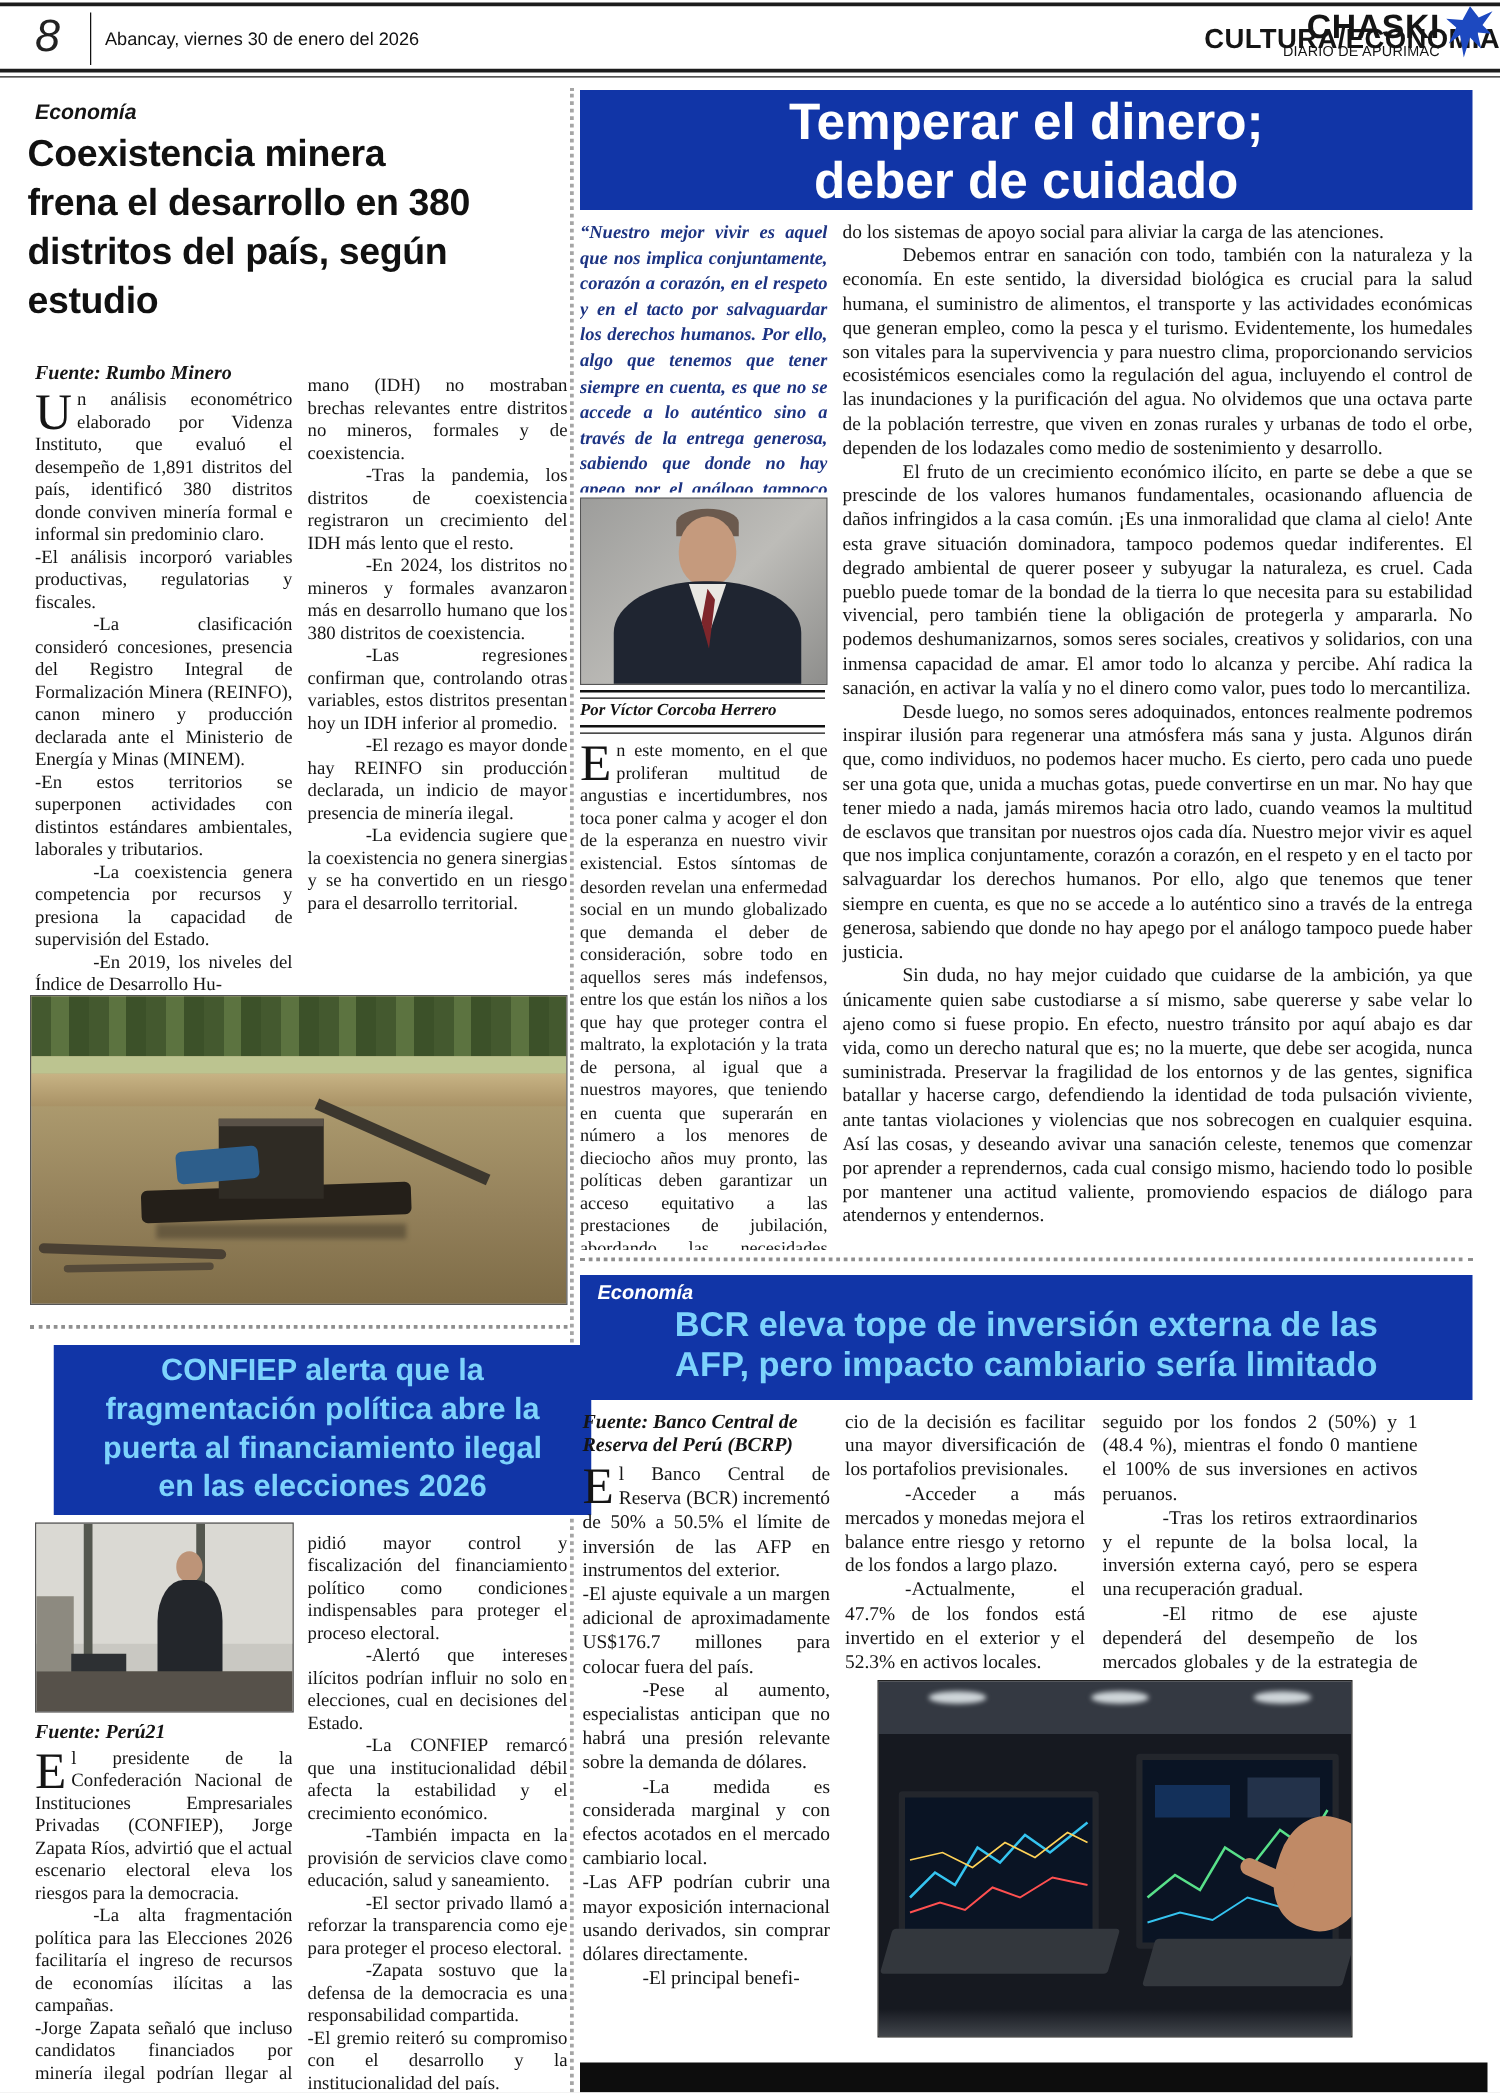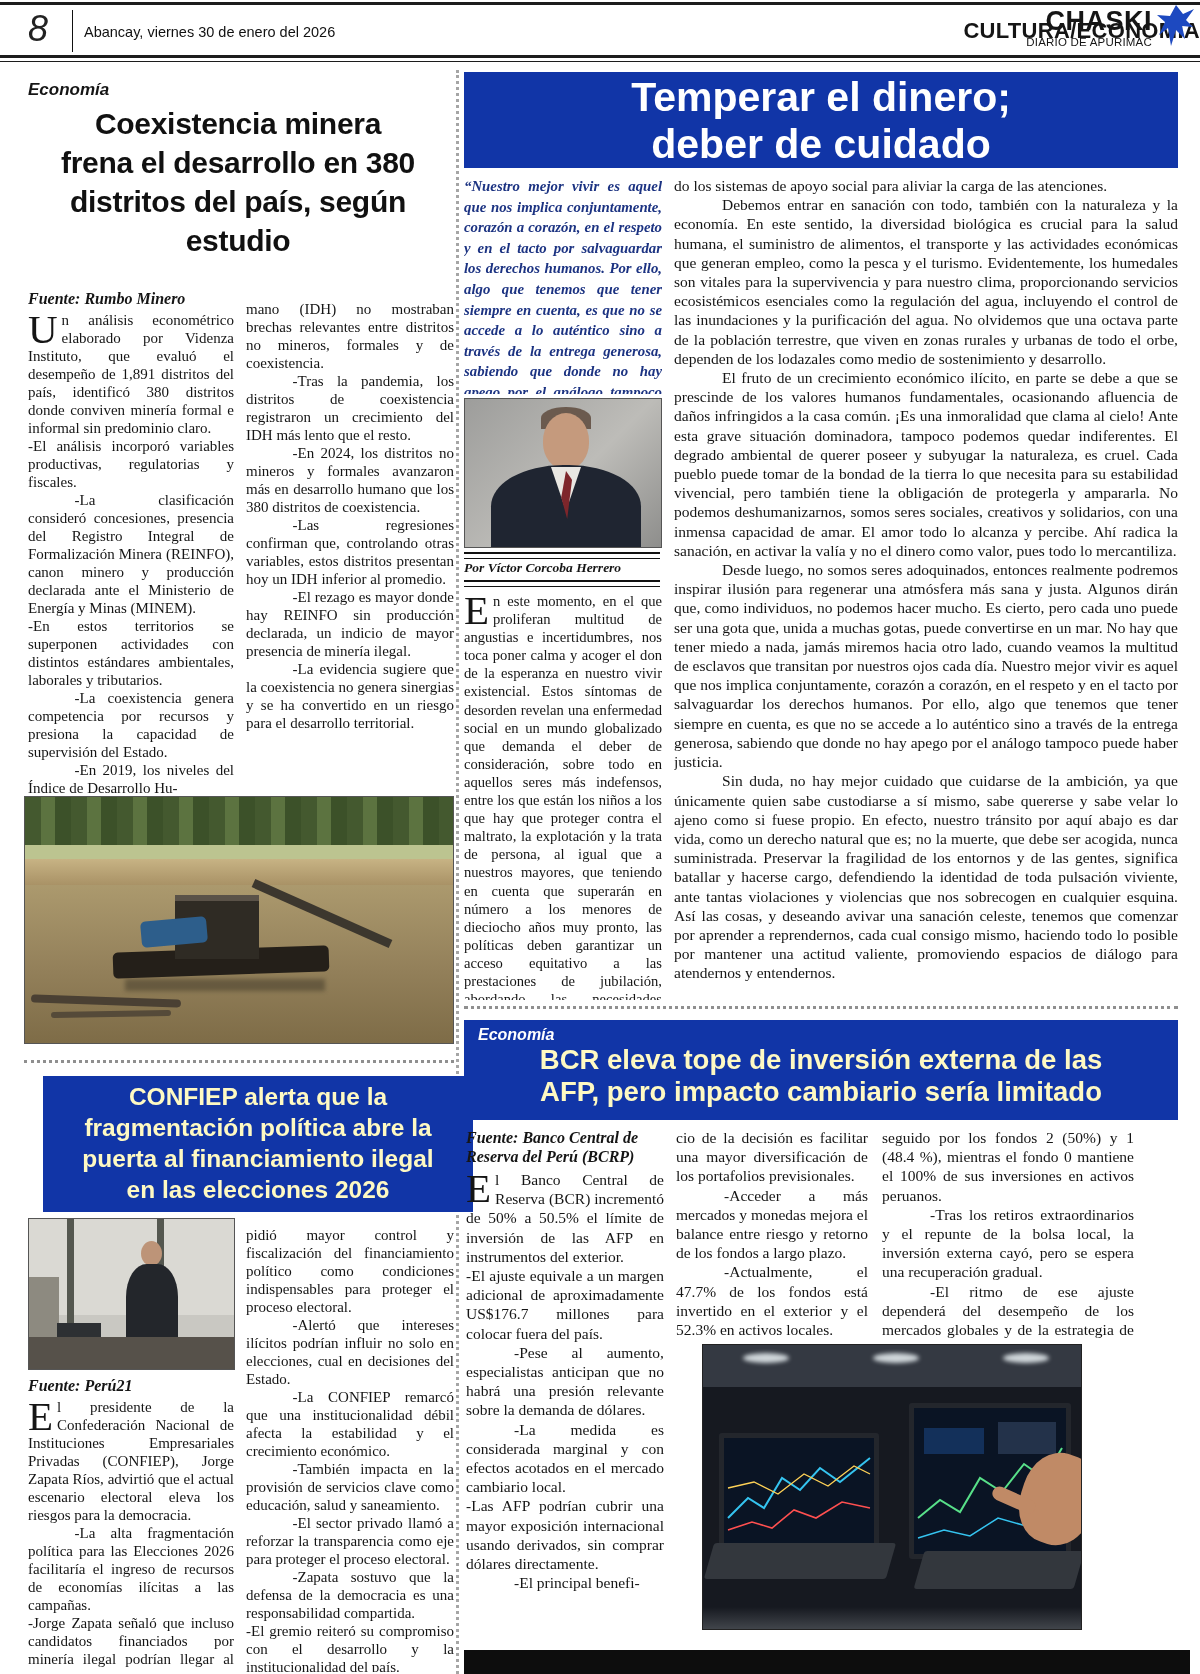--- a/index.html
+++ b/index.html
@@ -9,25 +9,25 @@
   
   .rule{background:#1c1c1c;}
   .pageno{font-family:"Liberation Sans",sans-serif;font-style:italic;font-size:36px;font-weight:400;color:#222;}
   .date{font-family:"Liberation Sans",sans-serif;font-size:14.5px;color:#111;}
   .section{font-family:"Liberation Sans",sans-serif;font-size:22px;font-weight:700;letter-spacing:.3px;text-align:right;}
   .brand{font-family:"Liberation Sans",sans-serif;font-weight:700;font-size:27px;letter-spacing:.5px;text-align:right;line-height:26px;}
   .brandsub{font-family:"Liberation Sans",sans-serif;font-size:11.5px;text-align:right;letter-spacing:.2px;}
   
   .kicker{font-family:"Liberation Sans",sans-serif;font-weight:700;font-style:italic;font-size:17px;}
   .headline{font-family:"Liberation Sans",sans-serif;font-weight:700;font-size:30px;line-height:39px;
-            text-align:center;letter-spacing:-.3px;color:#111;}
+            letter-spacing:-.3px;color:#111;}
   .bluebox{background:#1135a7;}
   .banner-title{font-family:"Liberation Sans",sans-serif;font-weight:700;color:#ffffff;
                 font-size:41px;line-height:47px;text-align:center;}
-  .box-title{font-family:"Liberation Sans",sans-serif;font-weight:700;color:#fef9c3;text-align:center;}
+  .box-title{font-family:"Liberation Sans",sans-serif;font-weight:700;color:#7dd3fc;text-align:center;}
   .confiep-title{font-size:24.5px;line-height:31px;}
   .bcr-title{font-size:27.5px;line-height:32px;}
   .bcr-kicker{font-family:"Liberation Sans",sans-serif;font-weight:700;font-style:italic;font-size:16px;color:#ffffff;}
   
   .source{font-weight:700;font-style:italic;font-size:16px;line-height:19px;}
   .col{overflow:hidden;text-align:justify;hyphens:auto;-webkit-hyphens:auto;}
   .col p{margin:0;}
   .ind{text-indent:3.1em;}
   .dc::first-letter{float:left;font-size:41px;line-height:32px;padding:2px 4px 0 0;}
   .sz15{font-size:15px;line-height:18px;}

